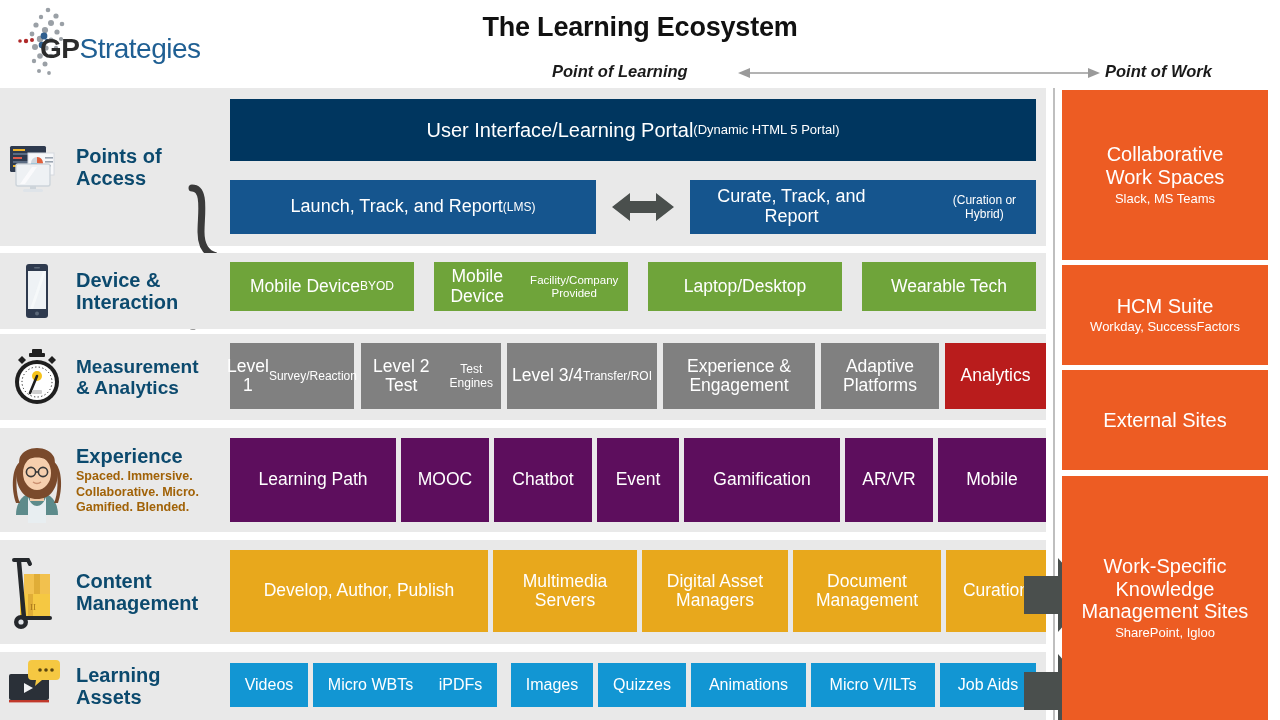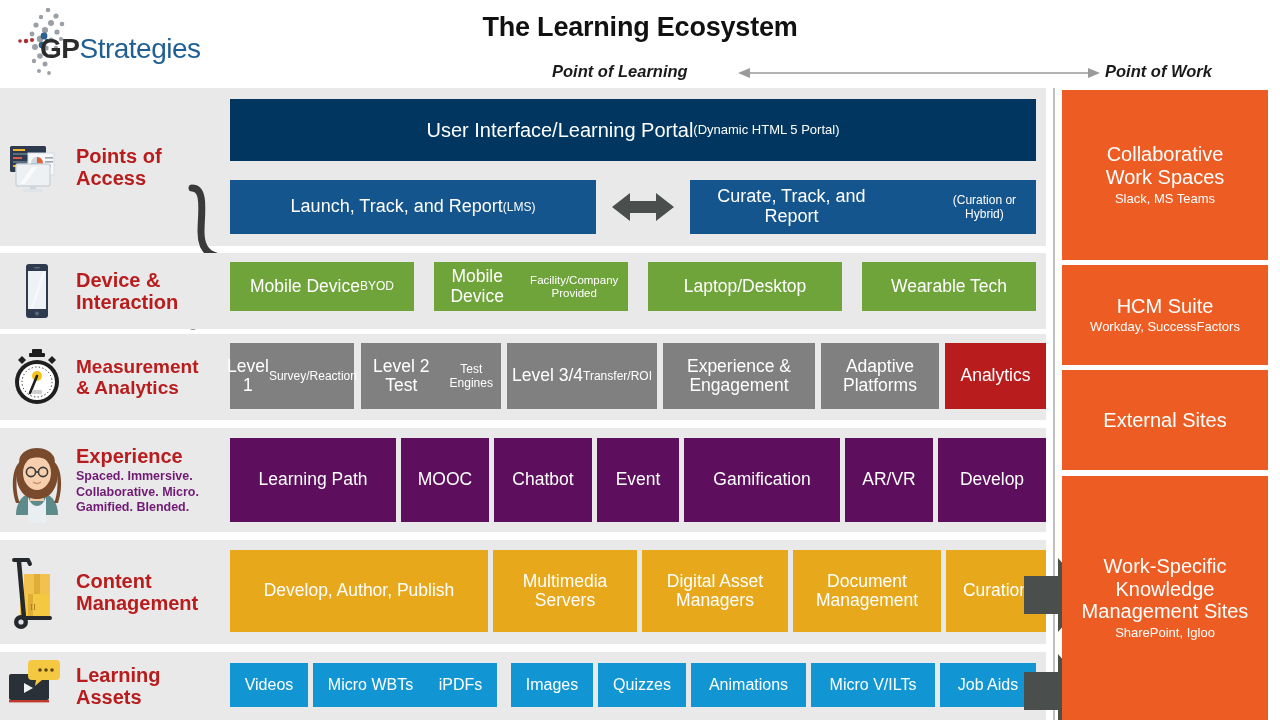--- a/index.html
+++ b/index.html
@@ -36,22 +36,22 @@
   .row {
     position:absolute; left:0; background:#e9e9e9;
     display:flex; align-items:center;
   }
   .row-label {
     width:228px; flex:0 0 228px; height:100%;
     display:flex; align-items:center; padding-left:6px;
   }
   .row-icon { flex:0 0 auto; width:62px; display:flex; align-items:center; justify-content:center; }
   .row-text { padding-left:8px; }
-  .row-title { font-size:20px; font-weight:bold; color:#b91c1c; line-height:1.12; }
-  .row-sub { font-size:12.5px; font-weight:bold; color:#701a75; line-height:1.22; margin-top:2px; }
+  .row-title { font-size:20px; font-weight:bold; color:#0c4a6e; line-height:1.12; }
+  .row-sub { font-size:12.5px; font-weight:bold; color:#a16207; line-height:1.22; margin-top:2px; }
 
   .cell {
     height:100%;
     display:flex; flex-direction:row; align-items:center; justify-content:center;
     color:#fff; text-align:center; line-height:1.1;
   }
   .cell .c-main { font-size:17.5px; }
   .cell .c-sub  { font-size:12px; margin-top:1px; }
 
   
@@ -296,21 +296,21 @@
       <div class="cell" style="position:absolute; left:367px; top:10px; width:82px; height:84px; background:#5d0e5d;">
         <div class="c-main">Event</div>
       </div>
       <div class="cell" style="position:absolute; left:454px; top:10px; width:156px; height:84px; background:#5d0e5d;">
         <div class="c-main">Gamification</div>
       </div>
       <div class="cell" style="position:absolute; left:615px; top:10px; width:88px; height:84px; background:#5d0e5d;">
         <div class="c-main">AR/VR</div>
       </div>
       <div class="cell" style="position:absolute; left:708px; top:10px; width:108px; height:84px; background:#5d0e5d;">
-        <div class="c-main">Develop</div>
+        <div class="c-main">Mobile</div>
       </div>
     </div>
   </div>
 
   <div class="row" id="row4" style="top:540px; height:104px; width:1046px;">
     <div class="row-label">
       <div class="row-icon">
         <svg width="62" height="80" viewBox="0 0 62 80">
           <rect x="18" y="22" width="26" height="22" fill="#f2c14e"></rect>
           <rect x="28" y="22" width="6" height="22" fill="#e0ad37"></rect>

